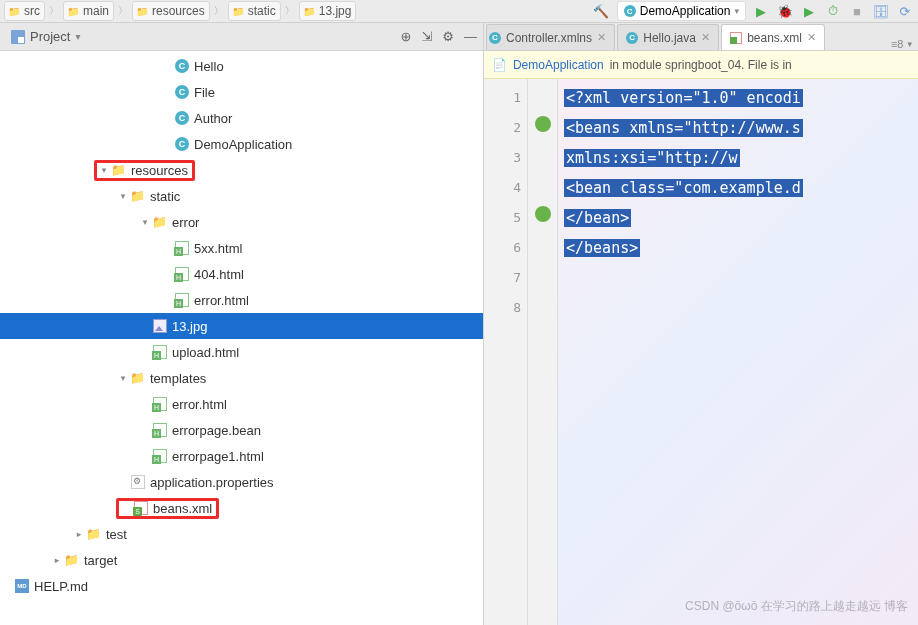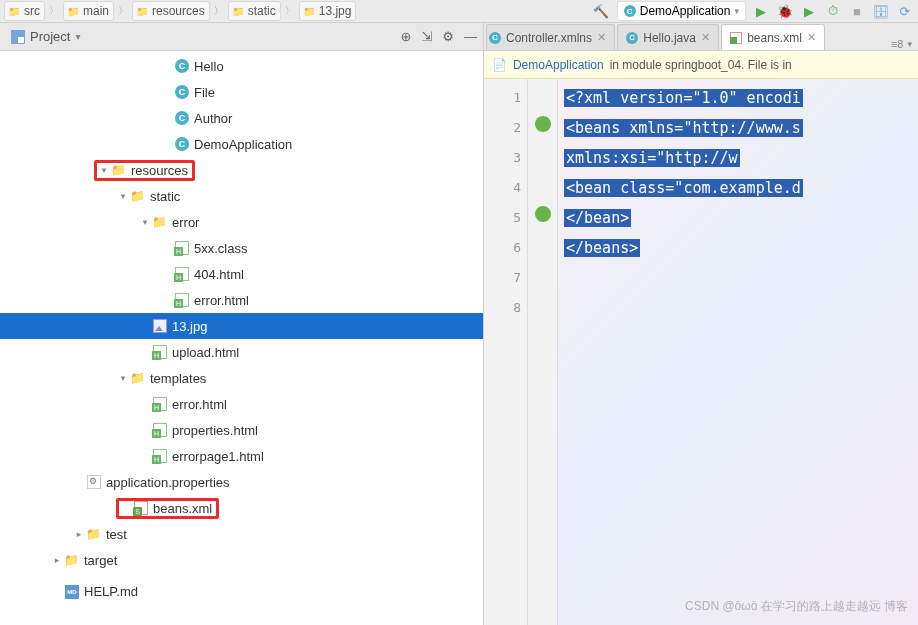--- a/index.html
+++ b/index.html
@@ -186,21 +186,21 @@
           <span class="tree-icon">
             <span class="ic-folder">📁</span>
           </span>
           <span>error</span>
         </div>
         <div class="tree-row" style="padding-left: 160px;">
           <span class="tree-chevron"></span>
           <span class="tree-icon">
             <span class="ic-html"></span>
           </span>
-          <span>5xx.class</span>
+          <span>5xx.html</span>
         </div>
         <div class="tree-row" style="padding-left: 160px;">
           <span class="tree-chevron"></span>
           <span class="tree-icon">
             <span class="ic-html"></span>
           </span>
           <span>404.html</span>
         </div>
         <div class="tree-row" style="padding-left: 160px;">
           <span class="tree-chevron"></span>
@@ -235,30 +235,30 @@
           <span class="tree-icon">
             <span class="ic-html"></span>
           </span>
           <span>error.html</span>
         </div>
         <div class="tree-row" style="padding-left: 138px;">
           <span class="tree-chevron"></span>
           <span class="tree-icon">
             <span class="ic-html"></span>
           </span>
-          <span>properties.html</span>
+          <span>errorpage.bean</span>
         </div>
         <div class="tree-row" style="padding-left: 138px;">
           <span class="tree-chevron"></span>
           <span class="tree-icon">
             <span class="ic-html"></span>
           </span>
           <span>errorpage1.html</span>
         </div>
-        <div class="tree-row" style="padding-left: 72px;">
+        <div class="tree-row" style="padding-left: 116px;">
           <span class="tree-chevron"></span>
           <span class="tree-icon">
             <span class="ic-prop"></span>
           </span>
           <span>application.properties</span>
         </div>
         <div class="tree-row" style="padding-left: 134px;">
           <span class="red-box" style="display: inline-flex; align-items: center; margin-left: -18px; padding-left: 0px;">
             <span class="tree-chevron"></span>
             <span class="tree-icon">
@@ -274,21 +274,21 @@
           </span>
           <span>test</span>
         </div>
         <div class="tree-row" style="padding-left: 50px;">
           <span class="tree-chevron">▸</span>
           <span class="tree-icon">
             <span class="ic-folder-orange">📁</span>
           </span>
           <span>target</span>
         </div>
-        <div class="tree-row" style="padding-left: 50px; align-items: flex-end;">
+        <div class="tree-row" style="">
           <span class="tree-chevron"></span>
           <span class="tree-icon">
             <span class="ic-md">MD</span>
           </span>
           <span>HELP.md</span>
         </div>
       </div>
   </div>
 
   <div class="editor-panel">

